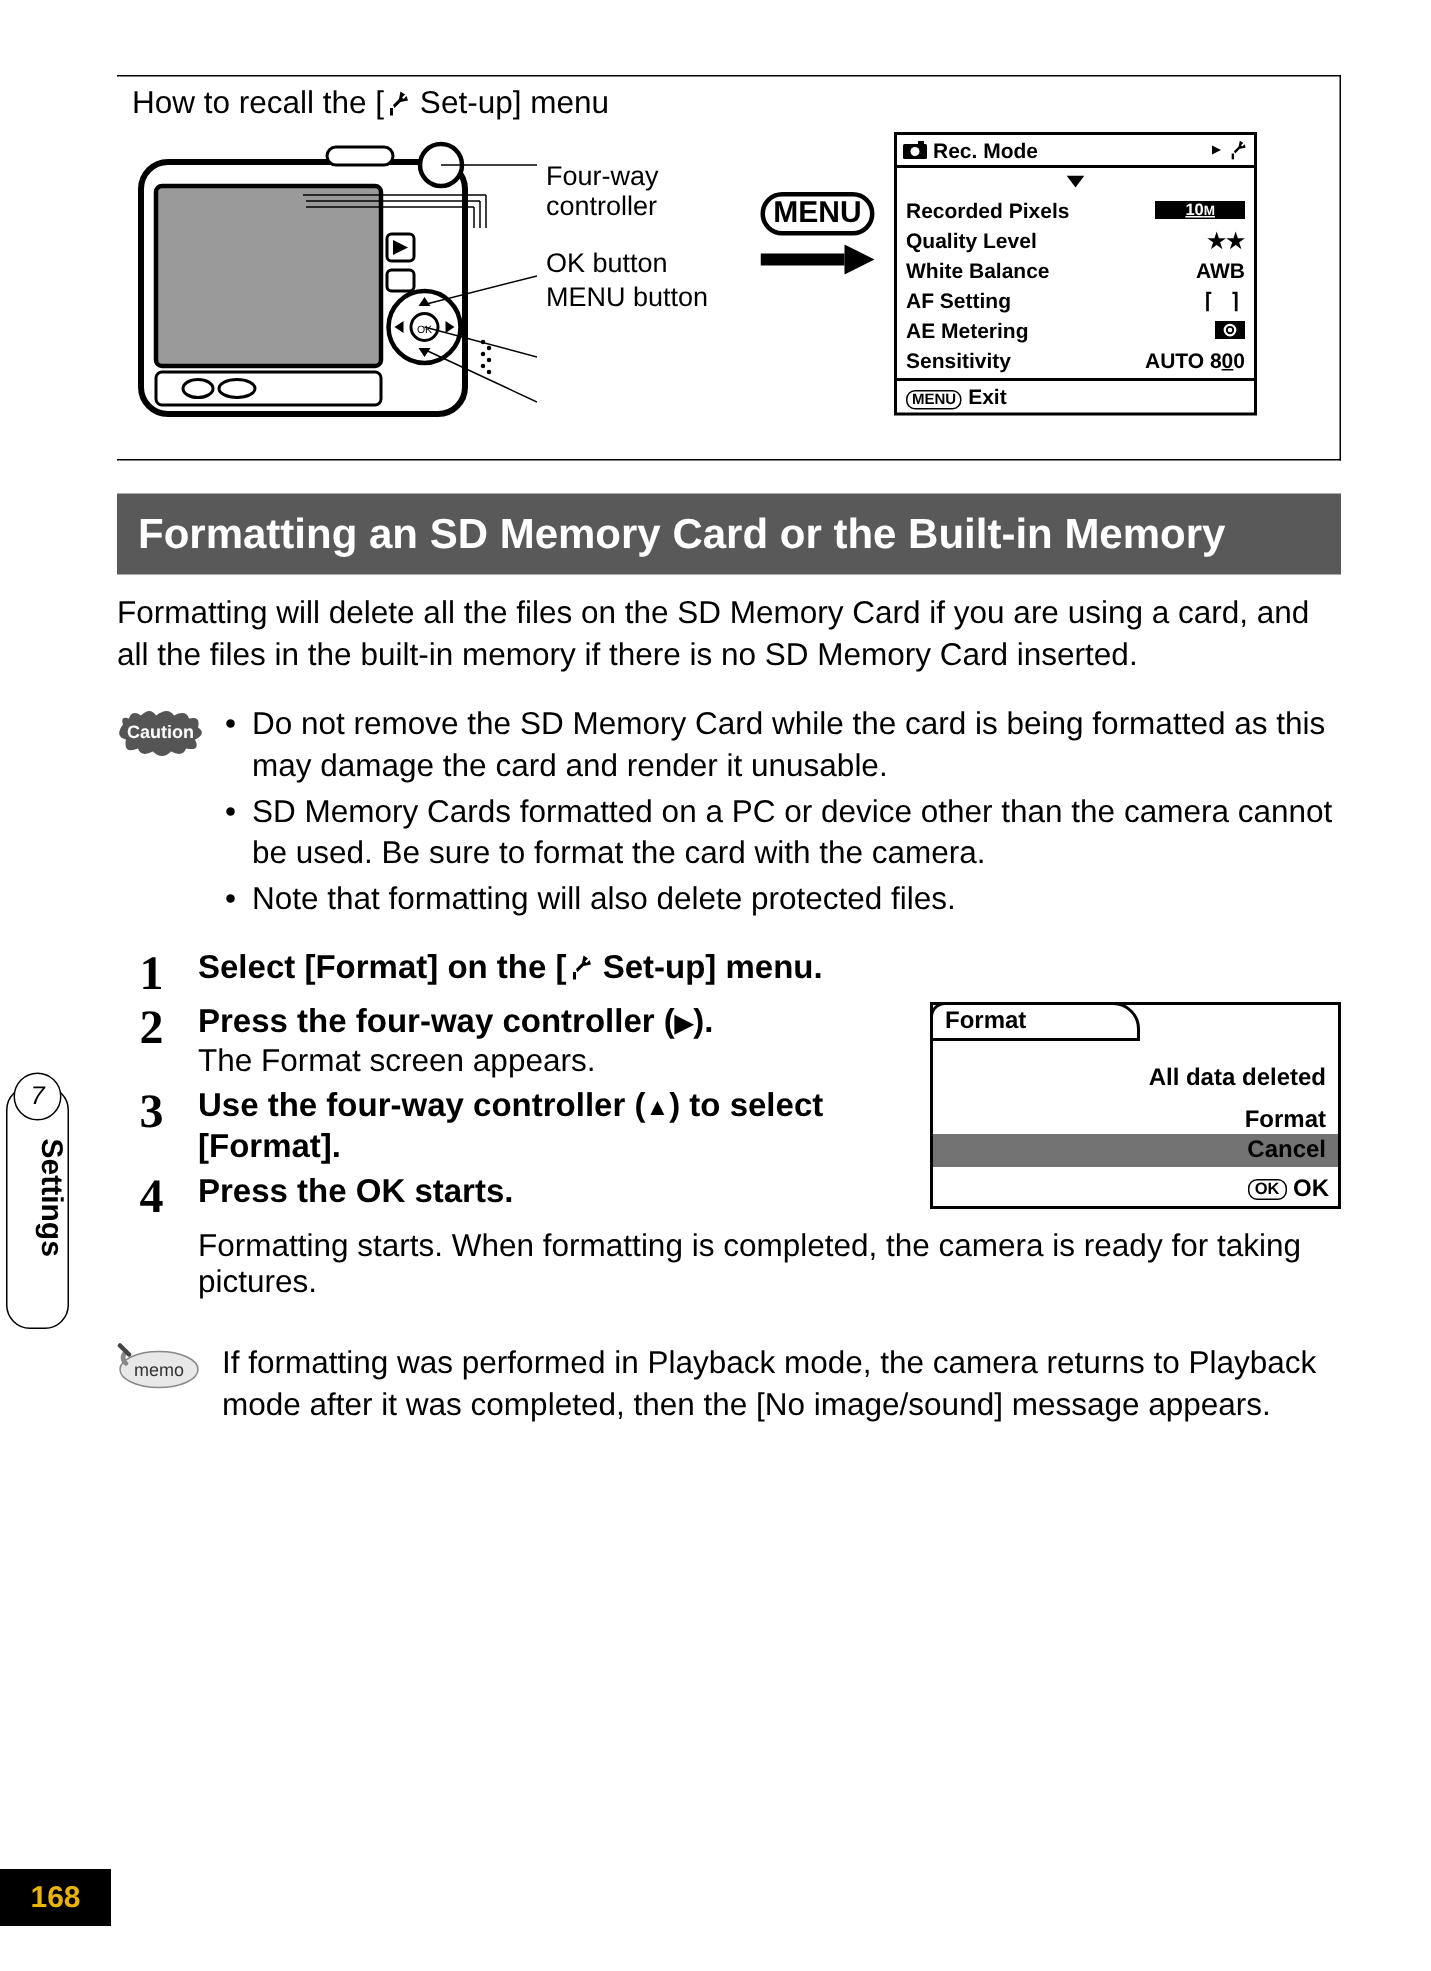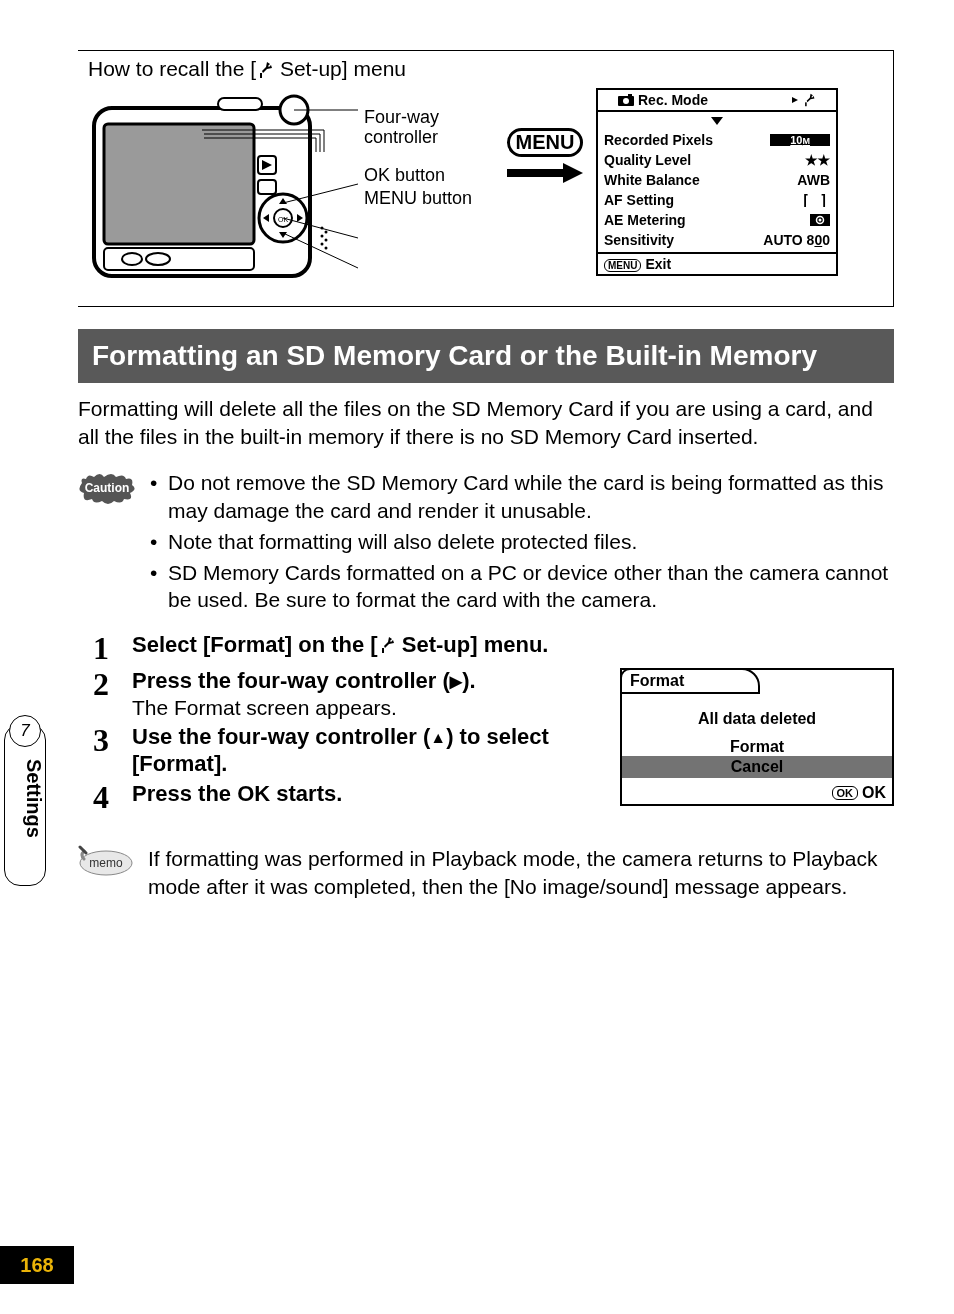--- a/index.html
+++ b/index.html
@@ -13,21 +13,21 @@
   .recall-title { font-size:21px; }
   .recall-inline { display:inline-block; vertical-align:-3px; font-weight:bold; }
   .camera-row { display:flex; align-items:flex-start; gap:6px; margin-top:4px; }
   .camera { width:270px; height:210px; flex:none; }
   .labels { flex:none; width:130px; font-size:18px; line-height:1.1; }
   .labels div{ margin-bottom:18px;}
   .arrow-col{ flex:none; width:90px; text-align:center; padding-top:40px;}
   .menu-pill{display:inline-block;border:3px solid #000;border-radius:16px;padding:0 6px;font-weight:bold;font-size:20px;}
   .arrow-svg{display:block;margin:6px auto 0;}
   .lcd { flex:none; width:238px; border:2px solid #000; font-size:14px; font-weight:bold; }
-  .lcd-top{display:flex;align-items:center;gap:4px;border-bottom:2px solid #000;padding:2px 20px;}
+  .lcd-top{display:flex;align-items:center;gap:4px;border-bottom:2px solid #000;padding:2px 4px;}
   .cam-ico{width:16px;height:12px;}
   .lcd-title{flex:1;}
   .lcd-tabs{display:flex;gap:2px;align-items:center;}
   .lcd-body{display:flex;flex-direction:column;}
   .lcd-list{flex:1;padding:2px 6px;}
   .lcd-row{display:flex;justify-content:space-between;align-items:center;height:20px;}
   .pix-badge{background:#000;color:#fff;padding:0 20px;font-size:11px;text-decoration:underline;}
   .pixm{font-size:9px;}
   .af-brk{letter-spacing:4px;font-weight:bold;}
   .met-ico{width:20px;height:12px;}
@@ -52,21 +52,21 @@
   .step-body{flex:1;}
   .step-title{font-size:22px;font-weight:bold;line-height:1.2;}
   .step-sub{font-size:21px;margin-top:2px;}
   .tri{display:inline-block;font-size:16px;vertical-align:1px;}
   .inline-tool{display:inline-block;vertical-align:-2px;}
 
   .steps-wrap{display:flex;gap:14px;align-items:flex-start;}
   .steps-left{flex:1;}
   .format-box{width:270px;flex:none;border:2px solid #000;font-size:16px;font-weight:bold;}
   .fb-tab{border-bottom:2px solid #000;padding:2px 8px 2px 8px;border-top-right-radius:18px;width:140px;box-sizing:border-box;position:relative;border-right:2px solid #000;margin:-2px 0 0 -2px;border-top:2px solid #000;border-left:2px solid #000;border-top-left-radius:10px;}
-  .fb-body{padding:16px 8px 4px;text-align:center;}
+  .fb-body{padding:16px 8px 4px;text-align:right;}
   .fb-opt{margin-top:10px;}
   .fb-sel{background:#737373;margin:0 -8px;padding:2px 8px;}
   .fb-foot{display:flex;justify-content:flex-end;align-items:center;padding:2px 6px;gap:4px;}
   .ok-pill{display:inline-block;border:1.5px solid #000;border-radius:6px;padding:0 4px;font-size:11px;}
 
   .memo-row{display:flex;gap:14px;margin-top:28px;align-items:flex-start;}
   .memo-badge{width:56px;flex:none;}
   .memo-badge svg{display:block;}
   svg text{font-family:Arial,Helvetica,sans-serif;}
 </style>
@@ -208,22 +208,22 @@
 
   <div class="caution-row">
     <div class="caution-badge">
       <svg viewBox="0 0 58 34">
           <path d="M4 12 Q2 6 8 8 Q10 2 16 6 Q22 0 26 6 Q34 0 38 6 Q46 2 48 8 Q56 6 54 14 Q60 18 52 22 Q56 30 46 28 Q44 34 36 30 Q30 36 24 30 Q16 34 14 28 Q4 32 6 22 Q-2 20 4 12 Z" fill="#555"></path>
           <text x="29" y="21" text-anchor="middle" class="caution-word">Caution</text>
         </svg>
     </div>
     <ul class="bullets">
       <li>Do not remove the SD Memory Card while the card is being formatted as this may damage the card and render it unusable.</li>
+      <li>SD Memory Cards formatted on a PC or device other than the camera cannot be used. Be sure to format the card with the camera.</li>
       <li>Note that formatting will also delete protected files.</li>
-      <li>SD Memory Cards formatted on a PC or device other than the camera cannot be used. Be sure to format the card with the camera.</li>
     </ul>
   </div>
 
   <div class="steps">
     <div class="step-row">
       <div class="step-num">1</div>
       <div class="step-body">
         <div class="step-title"><span>Select [Format] on the [</span><span class="inline-tool"><svg width="18" height="18" viewBox="0 0 18 18">
                 <path d="M11 1l-1 5-4 4 1 2 4-4 5-1-1-3-2 2-1-1 2-2z" fill="#000"></path>
                 <rect x="4" y="12" width="2" height="5" fill="#000"></rect>
@@ -259,20 +259,26 @@
           <div>All data deleted</div>
           <div class="fb-opt">Format</div>
           <div class="fb-sel">Cancel</div>
         </div>
         <div class="fb-foot">
             <span class="ok-pill">OK</span>
             <span>OK</span>
           </div>
       </div>
     </div>
+    <div class="step-row">
+      <div class="step-num"></div>
+      <div class="step-body">
+          <div class="step-sub">Formatting starts. When formatting is completed, the camera is ready for taking pictures.</div>
+        </div>
+    </div>
   </div>
 
   <div class="memo-row">
     <div class="memo-badge">
       <svg viewBox="0 0 56 32">
           <ellipse cx="28" cy="18" rx="26" ry="12" fill="#e8e8e8" stroke="#888" stroke-width="1"></ellipse>
           <path d="M6 6 Q2 10 6 14" fill="none" stroke="#888" stroke-width="3" stroke-linecap="round"></path>
           <path d="M2 2 l6 6" stroke="#444" stroke-width="3" stroke-linecap="round"></path>
           <text x="28" y="22" text-anchor="middle" font-size="12" fill="#333">memo</text>
         </svg>

